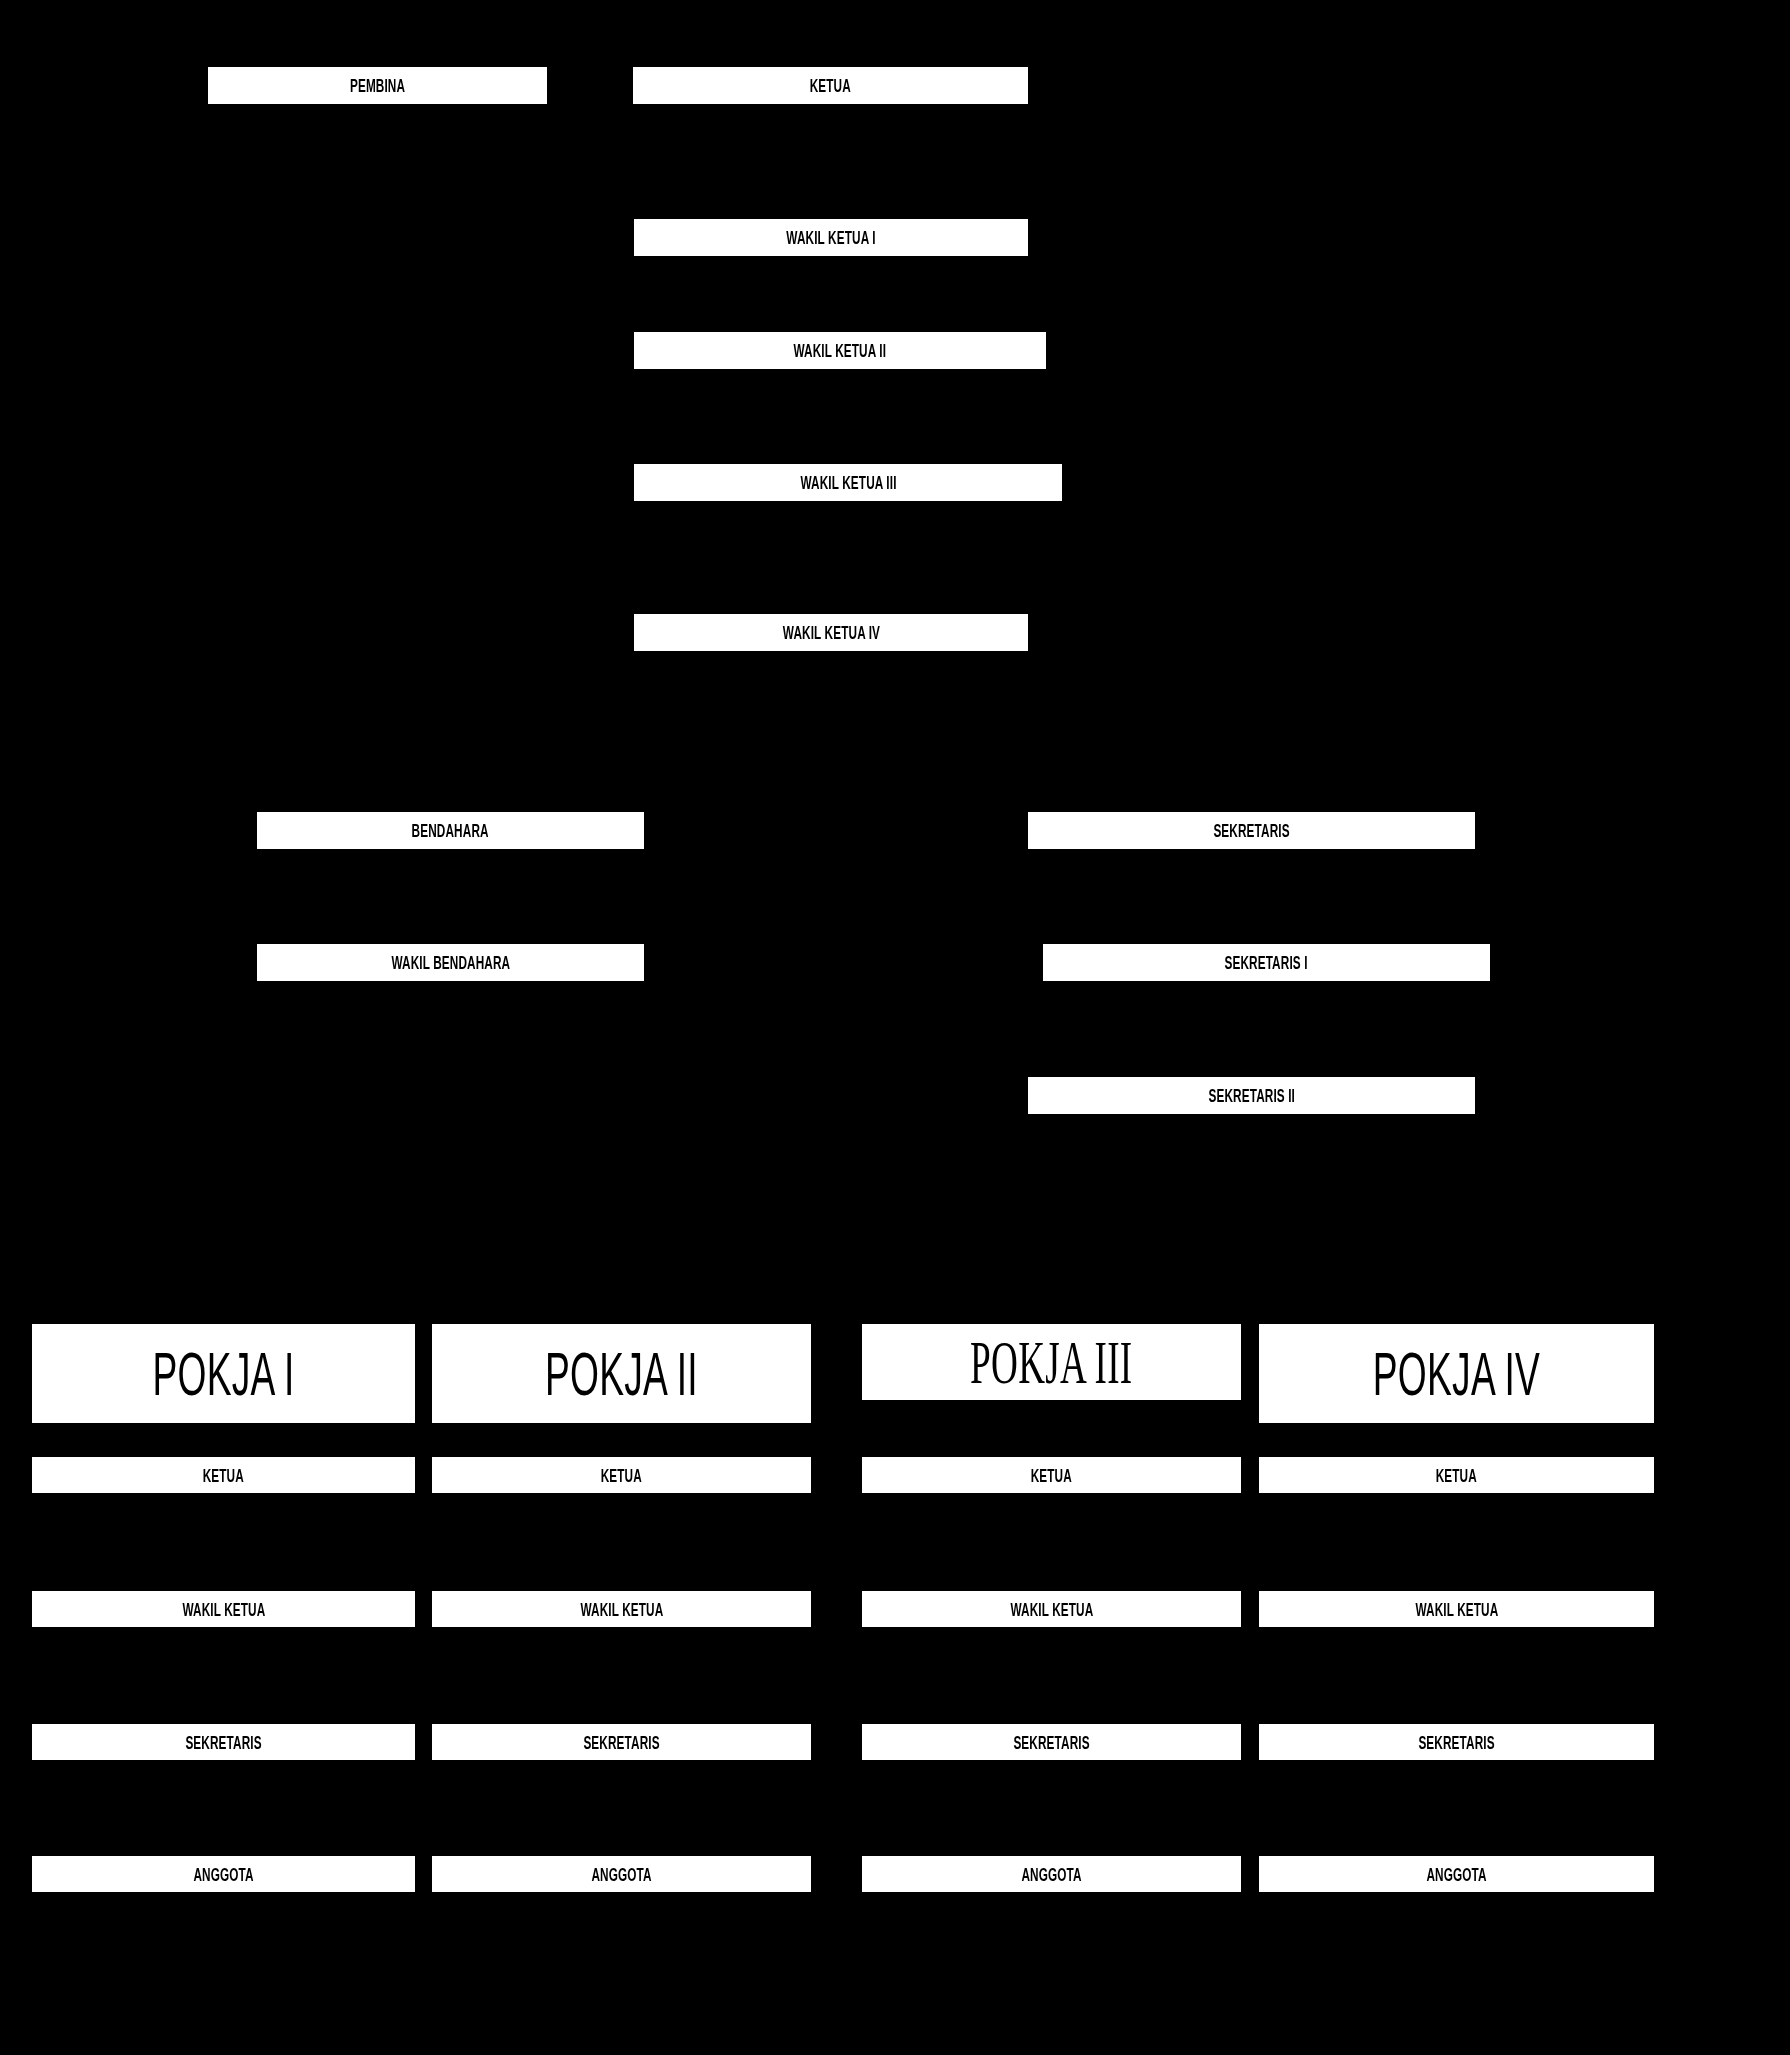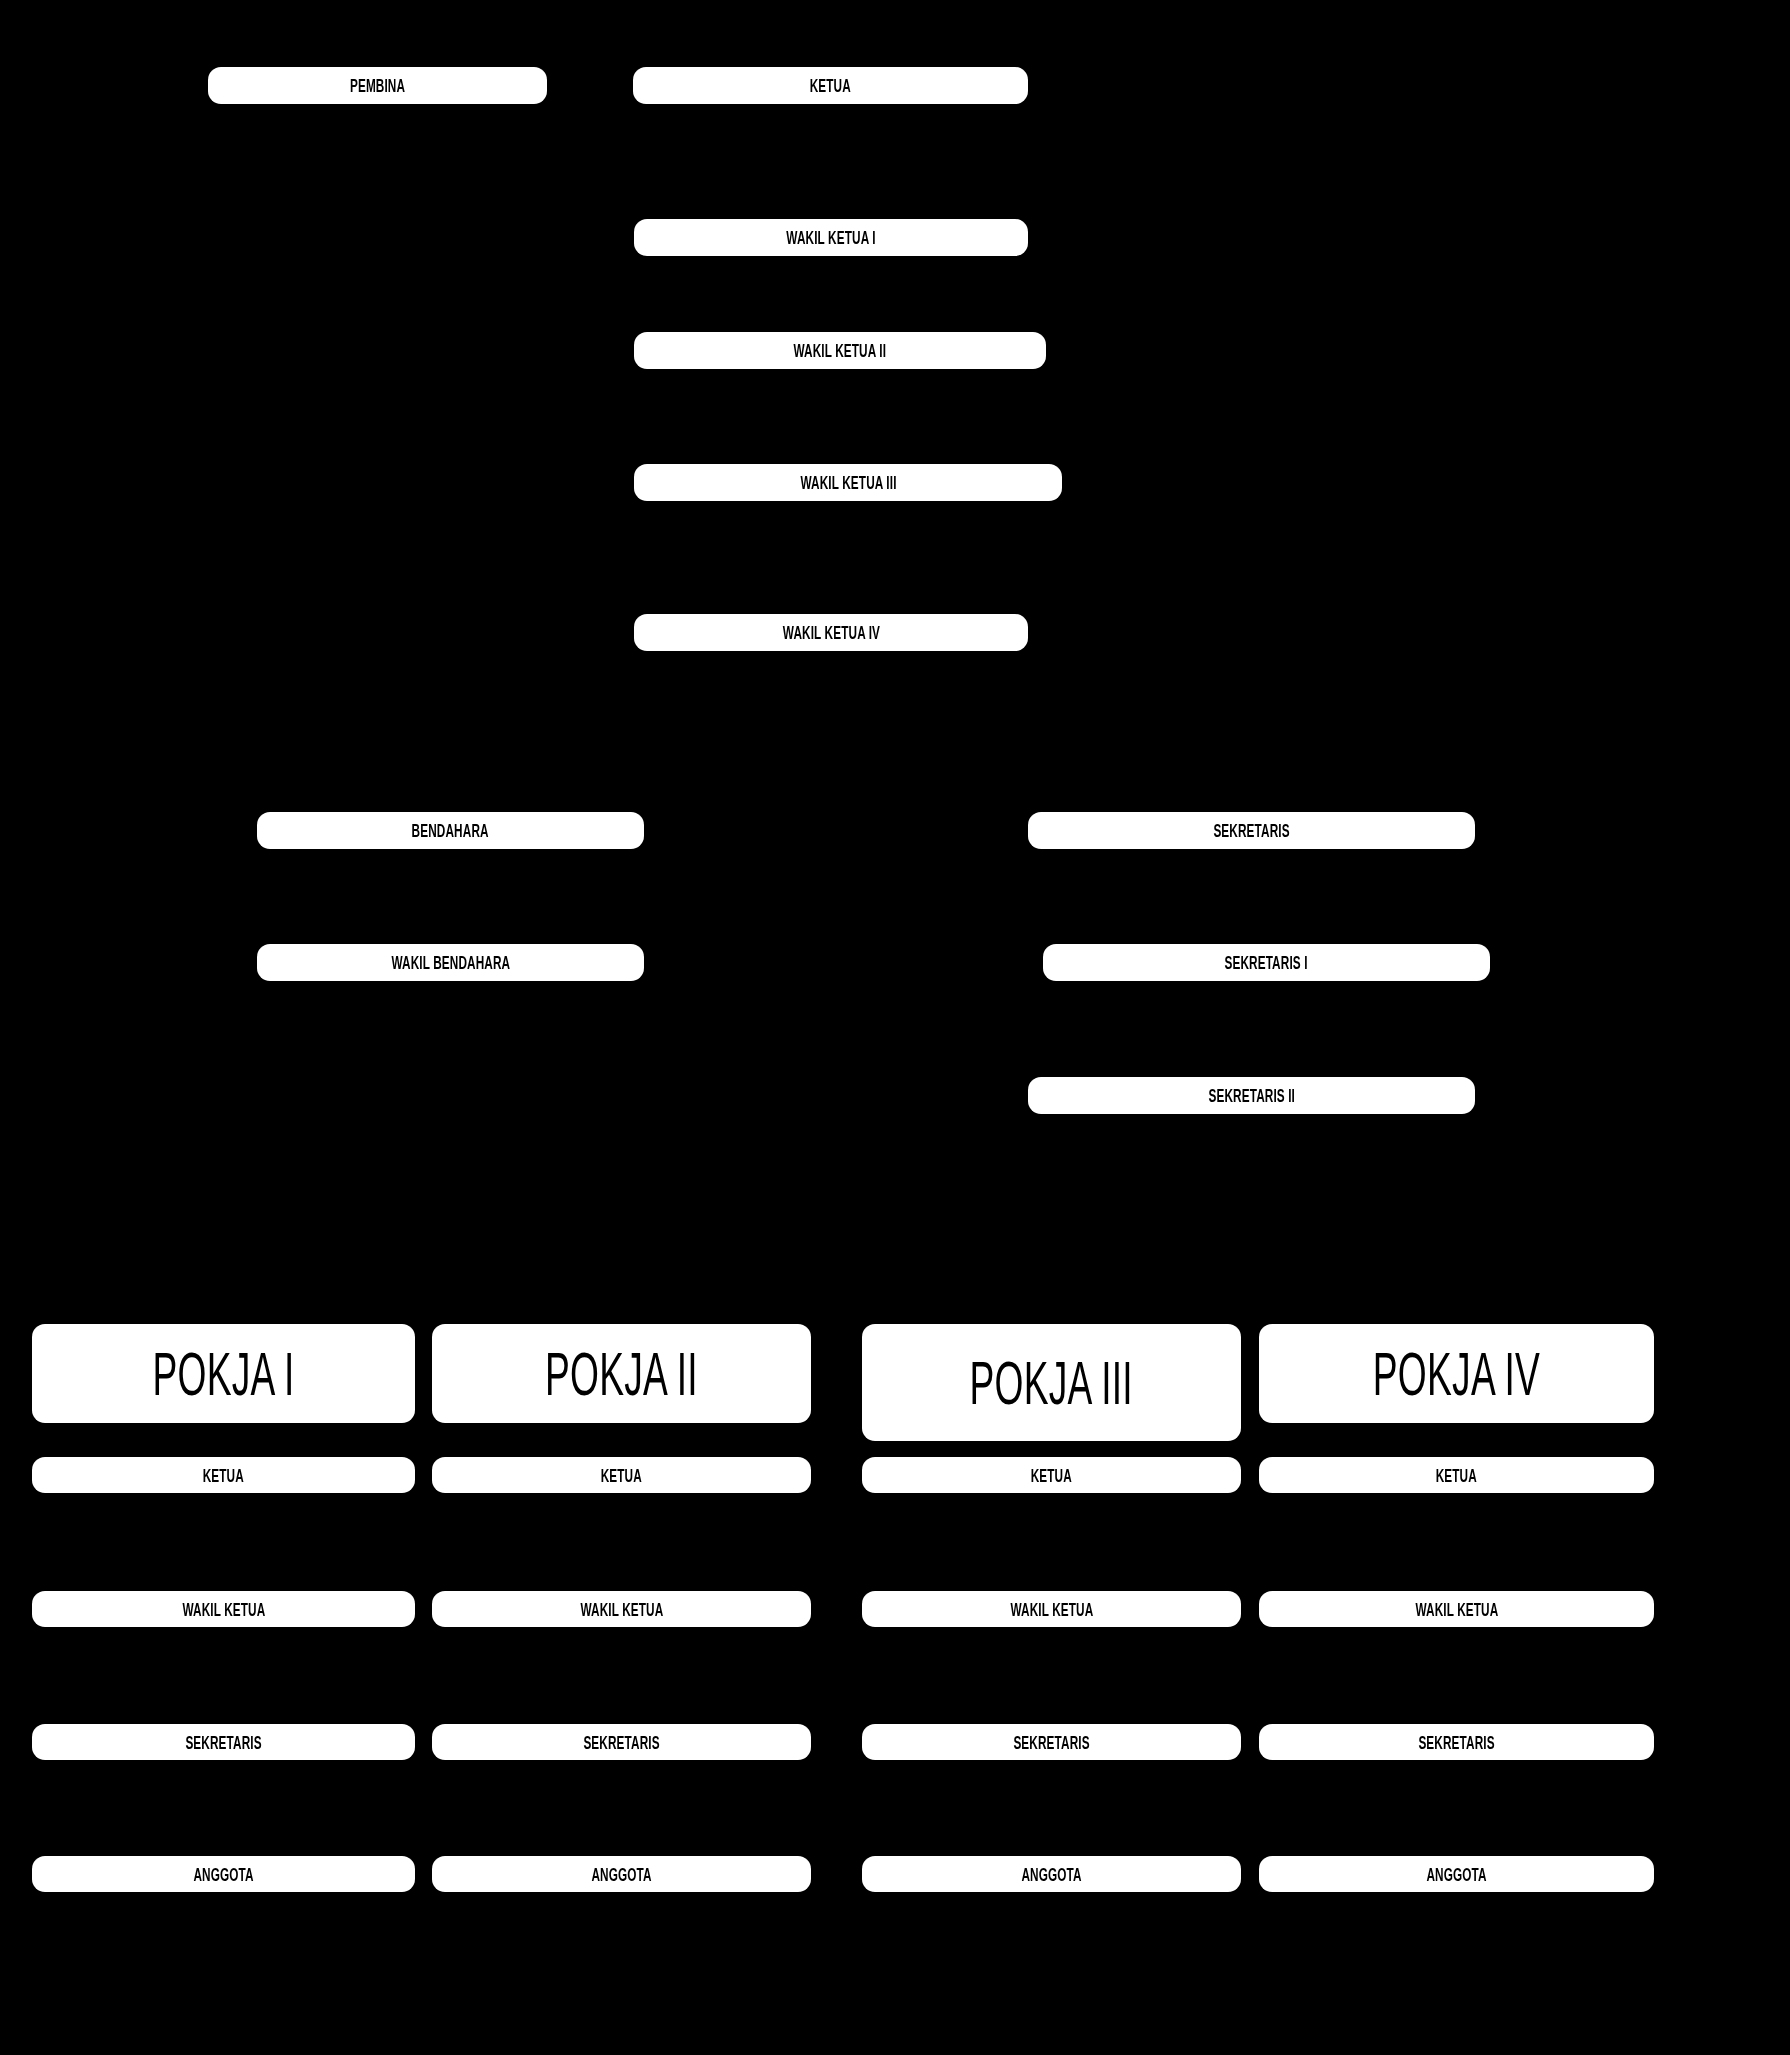--- a/index.html
+++ b/index.html
@@ -11,21 +11,20 @@
   .box{
     position:absolute;
     background:#ffffff;
     color:#000000;
     display:flex;
     align-items:center;
     justify-content:center;
     box-sizing:border-box;
     overflow:hidden;
     text-align:left;
-    border-radius:13px;
   }
   
   .lbl{
     font-weight:700;
     font-size:19px;
     letter-spacing:0.2px;
     line-height:1;
     transform:scaleX(0.62);
     white-space:nowrap;
   }
@@ -113,21 +112,21 @@
   <div class="box" style="left:432px;top:1591px;width:379px;height:36px;">
     <span class="lbl">WAKIL KETUA</span>
   </div>
   <div class="box" style="left:432px;top:1724px;width:379px;height:36px;">
     <span class="lbl">SEKRETARIS</span>
   </div>
   <div class="box" style="left:432px;top:1856px;width:379px;height:36px;">
     <span class="lbl">ANGGOTA</span>
   </div>
 
-  <div class="box" style="left:862px;top:1324px;width:379px;height:117px;">
+  <div class="box" style="left:862px;top:1324px;width:379px;height:76px;font-family:Liberation Serif, serif;">
     <span class="pokja-title">POKJA III</span>
   </div>
   <div class="box" style="left:862px;top:1457px;width:379px;height:36px;">
     <span class="lbl">KETUA</span>
   </div>
   <div class="box" style="left:862px;top:1591px;width:379px;height:36px;">
     <span class="lbl">WAKIL KETUA</span>
   </div>
   <div class="box" style="left:862px;top:1724px;width:379px;height:36px;">
     <span class="lbl">SEKRETARIS</span>

